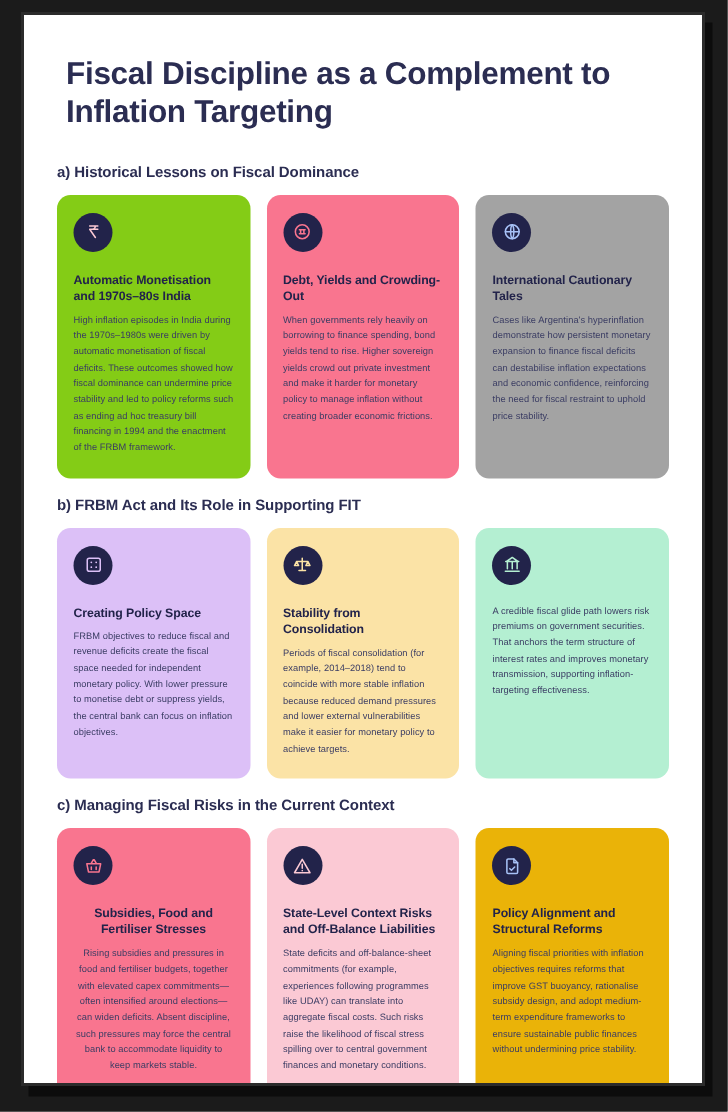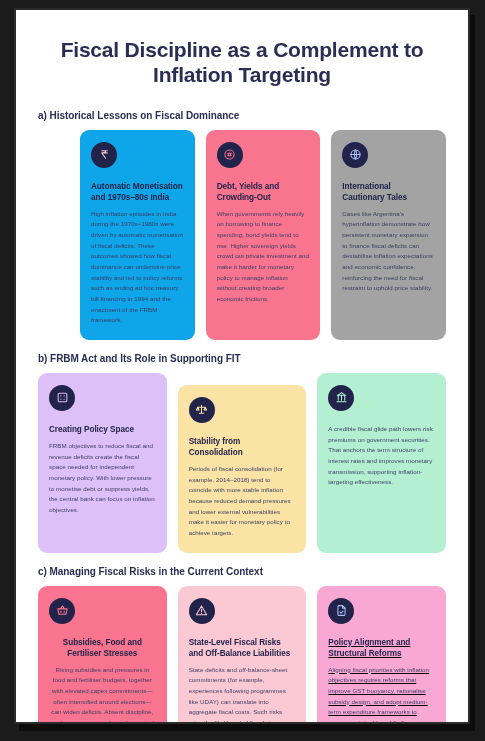--- a/index.html
+++ b/index.html
@@ -26,21 +26,21 @@
 
   .poster-inner {
     padding: 18px 22px 10px 22px;
   }
 
   .poster-title {
     font-size: 21px;
     line-height: 1.18;
     font-weight: bold;
     color: #2b2d52;
-    text-align: center;
+    text-align: left;
     letter-spacing: -0.2px;
     margin: 10px 6px 22px 6px;
   }
 
   .section { margin-bottom: 13px; }
 
   .section-heading {
     font-size: 10px;
     font-weight: bold;
     color: #2b2d52;
@@ -94,21 +94,21 @@
 
 <div class="poster-frame">
   <div class="poster-inner">
 
     <h1 class="poster-title">Fiscal Discipline as a Complement to Inflation Targeting</h1>
 
     <div class="section">
       <div class="section-heading">a) Historical Lessons on Fiscal Dominance</div>
       <div class="card-row">
 
-        <div class="card" style="background: #0ea5e9; margin-left: 42px;">
+        <div class="card" style="background: #84cc16;">
           <div class="card-icon">
             <svg width="13" height="13" viewBox="0 0 24 24" fill="none" stroke="#fbc9d4" stroke-width="1.9" stroke-linecap="round" stroke-linejoin="round">
               <path d="M7 5h10M7 9h10M14 5c0 4-3 4-7 4l7 10"></path>
             </svg>
           </div>
           <div class="card-title">Automatic Monetisation and 1970s–80s India</div>
           <div class="card-body">High inflation episodes in India during the 1970s–1980s were driven by automatic monetisation of fiscal deficits. These outcomes showed how fiscal dominance can undermine price stability and led to policy reforms such as ending ad hoc treasury bill financing in 1994 and the enactment of the FRBM framework.</div>
         </div>
 
         <div class="card" style="background: rgb(249, 117, 143);">
@@ -147,21 +147,21 @@
               <circle cx="9" cy="9" r="1.1" fill="#dcc0f7" stroke="none"></circle>
               <circle cx="15" cy="9" r="1.1" fill="#dcc0f7" stroke="none"></circle>
               <circle cx="9" cy="15" r="1.1" fill="#dcc0f7" stroke="none"></circle>
               <circle cx="15" cy="15" r="1.1" fill="#dcc0f7" stroke="none"></circle>
             </svg>
           </div>
           <div class="card-title">Creating Policy Space</div>
           <div class="card-body">FRBM objectives to reduce fiscal and revenue deficits create the fiscal space needed for independent monetary policy. With lower pressure to monetise debt or suppress yields, the central bank can focus on inflation objectives.</div>
         </div>
 
-        <div class="card" style="background: rgb(251, 227, 166); margin-top: 12px;">
+        <div class="card" style="background: rgb(251, 227, 166);">
           <div class="card-icon">
             <svg width="13" height="13" viewBox="0 0 24 24" fill="none" stroke="#fbe3a6" stroke-width="1.9" stroke-linecap="round" stroke-linejoin="round">
               <path d="M12 4v15M5 8h14M5 8l-2.5 5h5zM19 8l-2.5 5h5zM8 19h8"></path>
             </svg>
           </div>
           <div class="card-title">Stability from Consolidation</div>
           <div class="card-body">Periods of fiscal consolidation (for example, 2014–2018) tend to coincide with more stable inflation because reduced demand pressures and lower external vulnerabilities make it easier for monetary policy to achieve targets.</div>
         </div>
 
         <div class="card" style="background: rgb(180, 239, 210);">
@@ -190,25 +190,25 @@
           <div class="card-body">Rising subsidies and pressures in food and fertiliser budgets, together with elevated capex commitments—often intensified around elections—can widen deficits. Absent discipline, such pressures may force the central bank to accommodate liquidity to keep markets stable.</div>
         </div>
 
         <div class="card" style="background: rgb(251, 201, 212);">
           <div class="card-icon">
             <svg width="13" height="13" viewBox="0 0 24 24" fill="none" stroke="#fbc9d4" stroke-width="1.9" stroke-linecap="round" stroke-linejoin="round">
               <path d="M12 3.5 21.5 20h-19z"></path>
               <path d="M12 9.5v5M12 17.3v.2"></path>
             </svg>
           </div>
-          <div class="card-title">State-Level Fiscal Risks and Off-Balance Liabilities</div>
+          <div class="card-title">State-Level Context Risks and Off-Balance Liabilities</div>
           <div class="card-body">State deficits and off-balance-sheet commitments (for example, experiences following programmes like UDAY) can translate into aggregate fiscal costs. Such risks raise the likelihood of fiscal stress spilling over to central government finances and monetary conditions.</div>
         </div>
 
-        <div class="card" style="background: #f9a8d4; text-decoration: underline;">
+        <div class="card" style="background: #eab308;">
           <div class="card-icon">
             <svg width="13" height="13" viewBox="0 0 24 24" fill="none" stroke="#a8c2f7" stroke-width="1.9" stroke-linecap="round" stroke-linejoin="round">
               <path d="M14 3H7a1.6 1.6 0 0 0-1.6 1.6v14.8A1.6 1.6 0 0 0 7 21h10a1.6 1.6 0 0 0 1.6-1.6V7.6z"></path>
               <path d="M14 3v4.6h4.6M9 15l2 2 4-4"></path>
             </svg>
           </div>
           <div class="card-title">Policy Alignment and Structural Reforms</div>
           <div class="card-body">Aligning fiscal priorities with inflation objectives requires reforms that improve GST buoyancy, rationalise subsidy design, and adopt medium-term expenditure frameworks to ensure sustainable public finances without undermining price stability.</div>
         </div>
 

